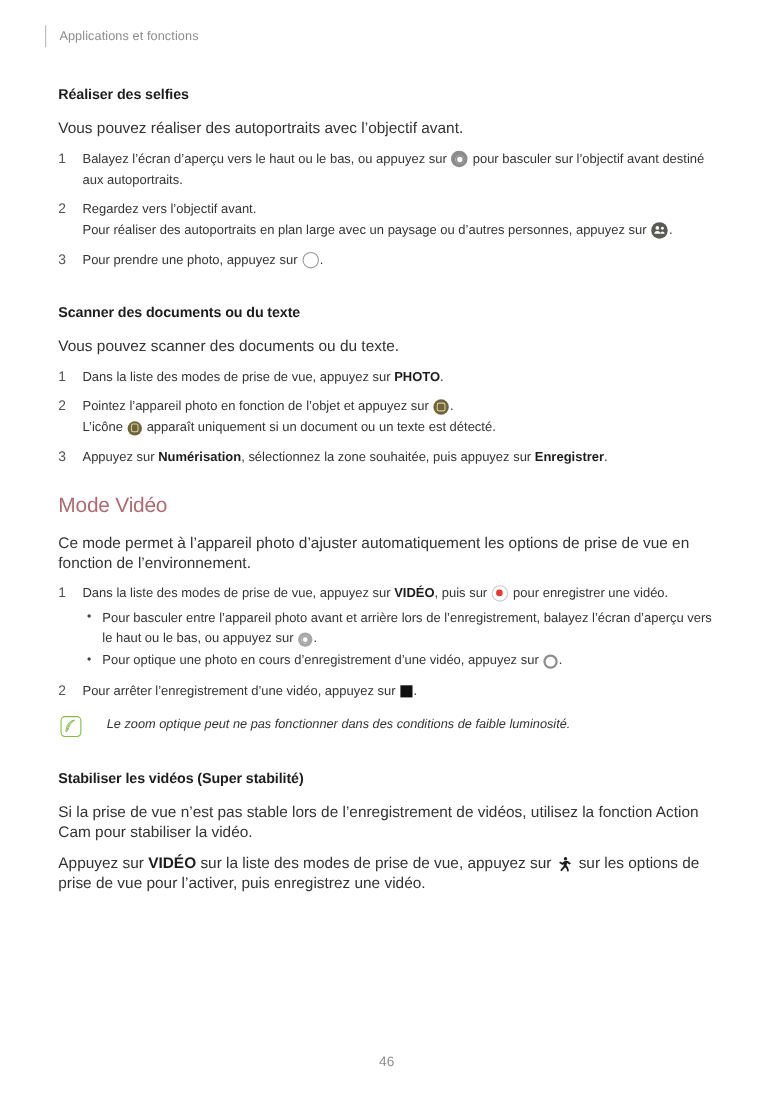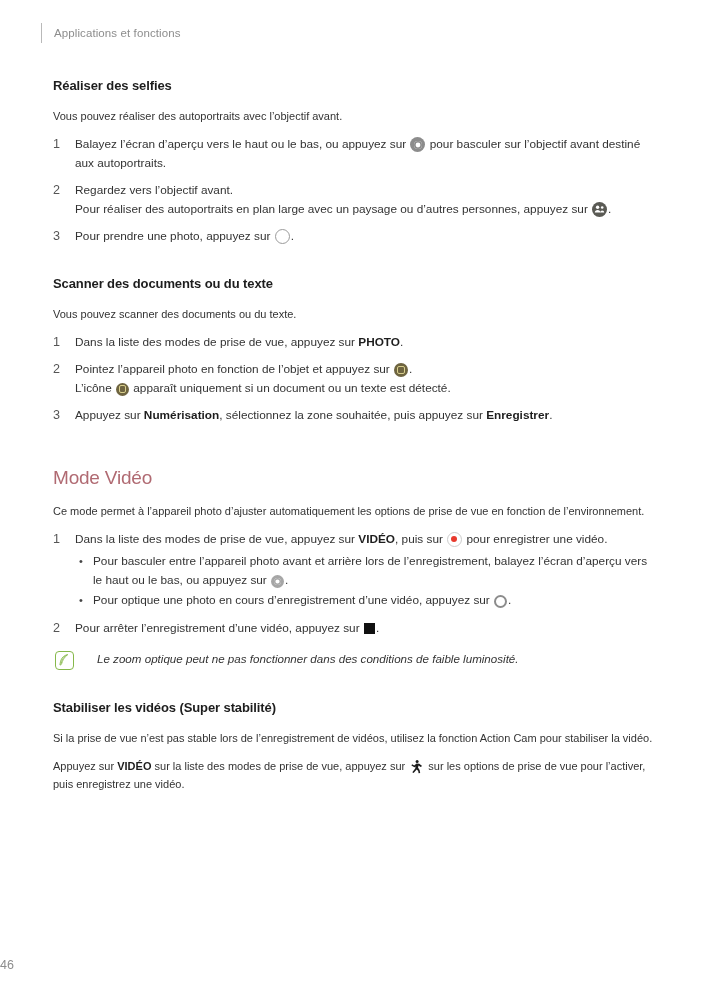--- a/index.html
+++ b/index.html
@@ -61,24 +61,24 @@
   }
   h2.section-title.spaced-top { margin-top: 30px; }
 
   h1.mode-title {
     font-size: 19px;
     font-weight: normal;
     color: #b06a72;
     margin: 0 0 13px 0;
     letter-spacing: -0.2px;
   }
-  h1.mode-title.spaced-top { margin-top: 42px; }
+  h1.mode-title.spaced-top { margin-top: 24px; }
 
   p.para {
-    font-size: 11px;
+    font-size: 14px;
     line-height: 18px;
     margin: 0 0 10px 0;
     color: #333333;
   }
 
   
   ol.steps {
     list-style: none;
     margin: 0;
     padding: 0;
@@ -277,20 +277,21 @@
     position: relative;
     color: #1c1c1c;
   }
 
   
   .footer {
     position: absolute;
     left: 0;
     right: 0;
     top: 958px;
+    text-align: center;
     font-size: 12.5px;
     color: #8d8d8d;
   }
 </style>
 </head>
 <body>
 
 <div class="page">
 
   <div class="header">

